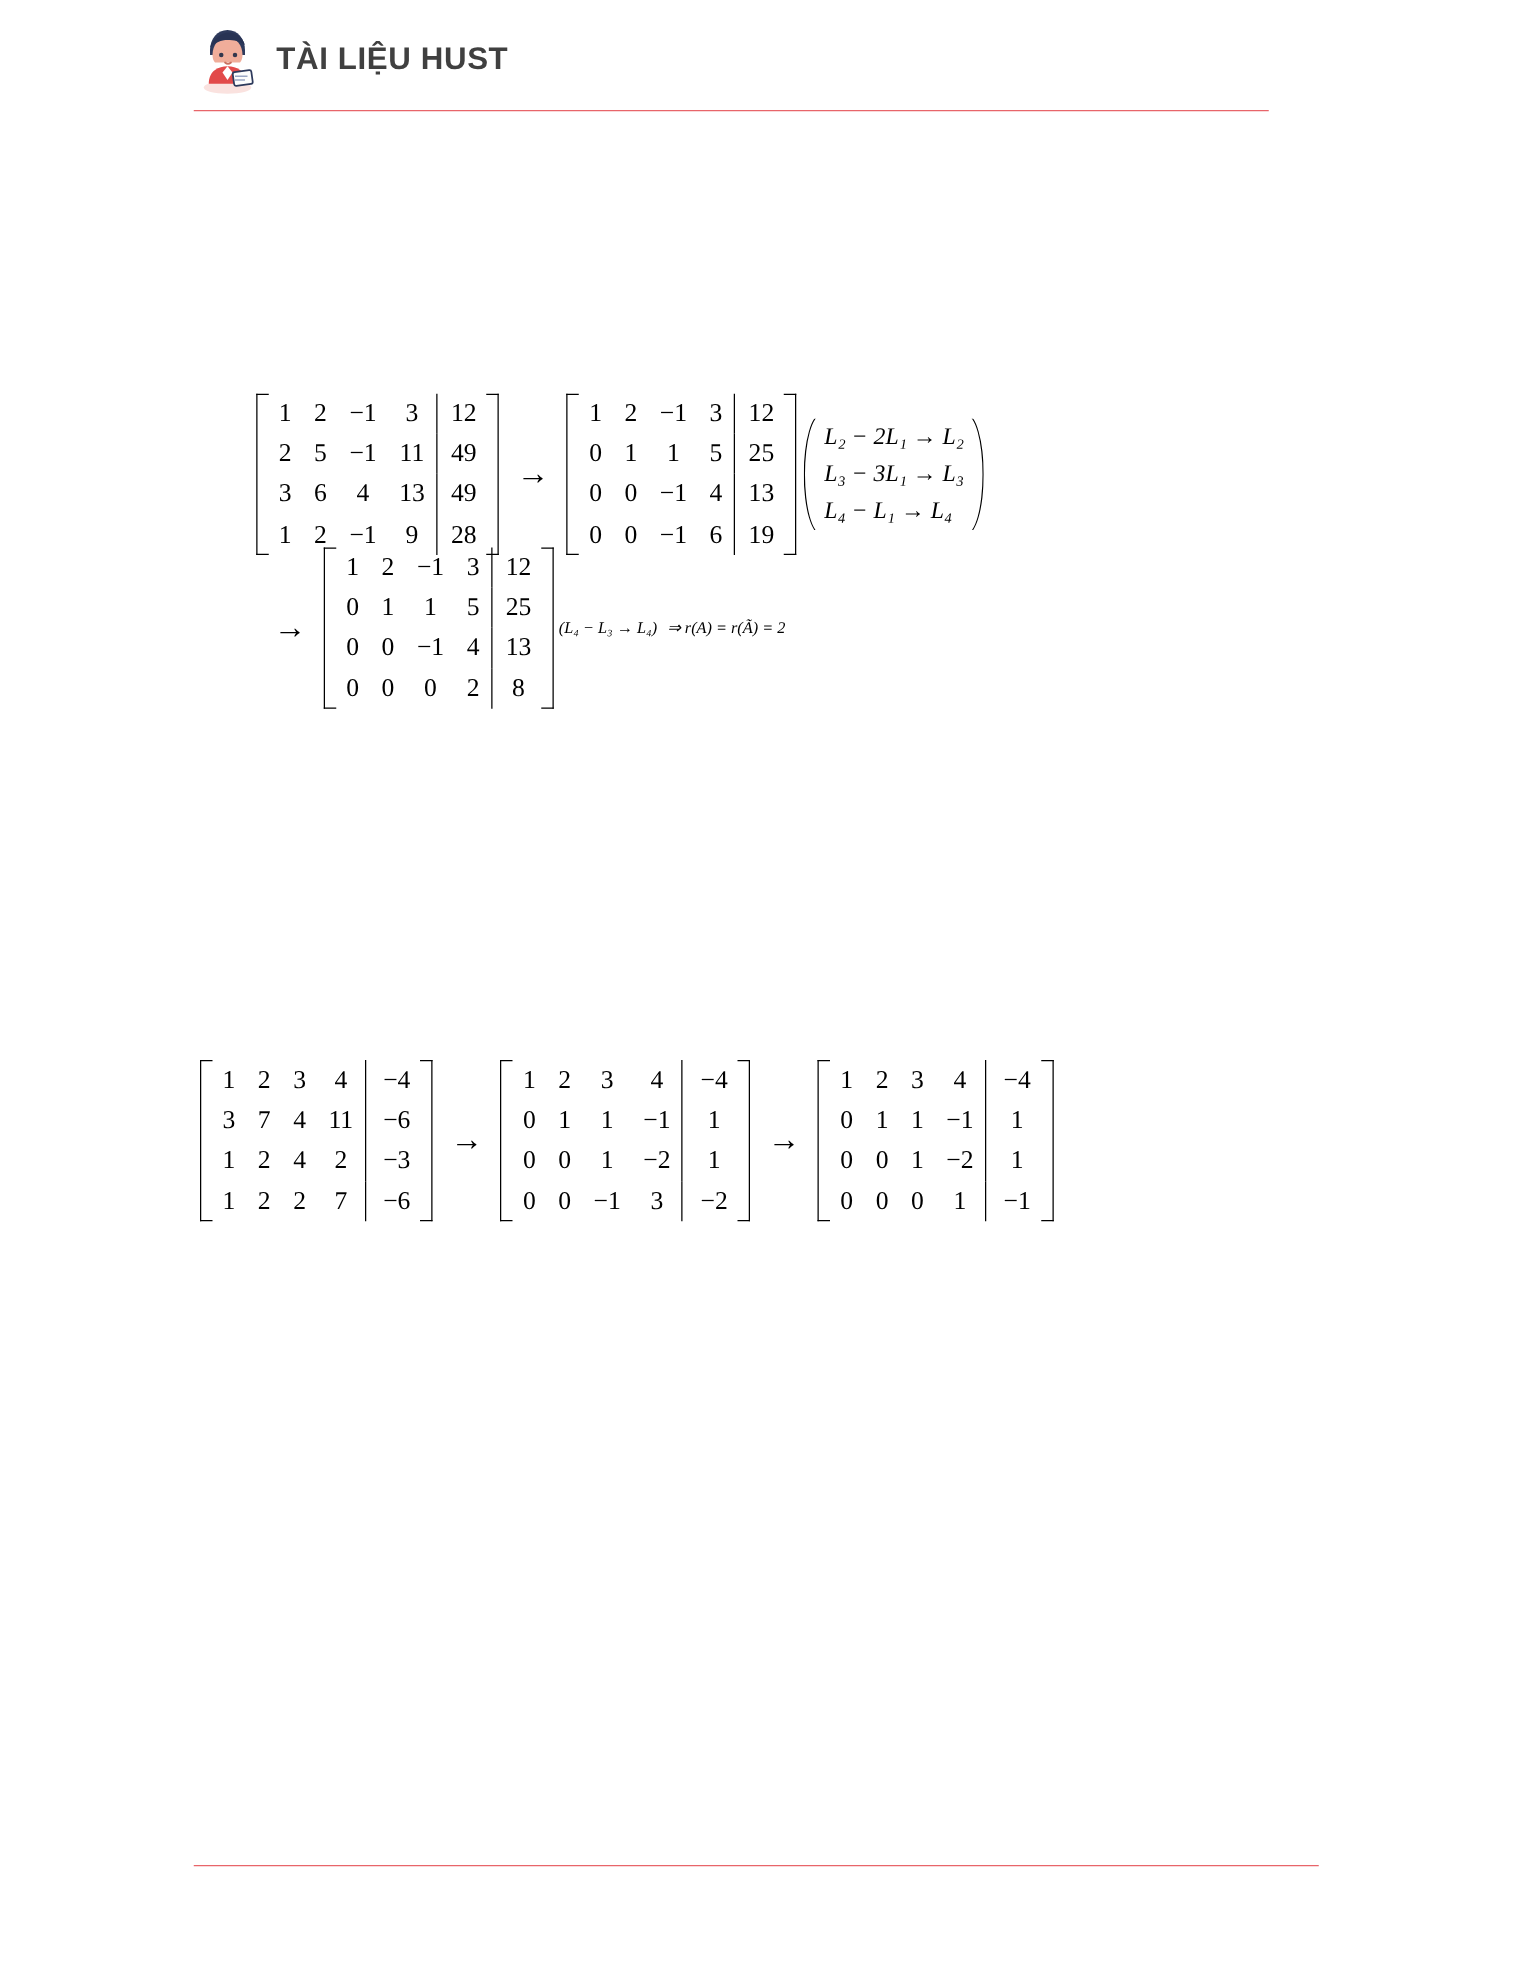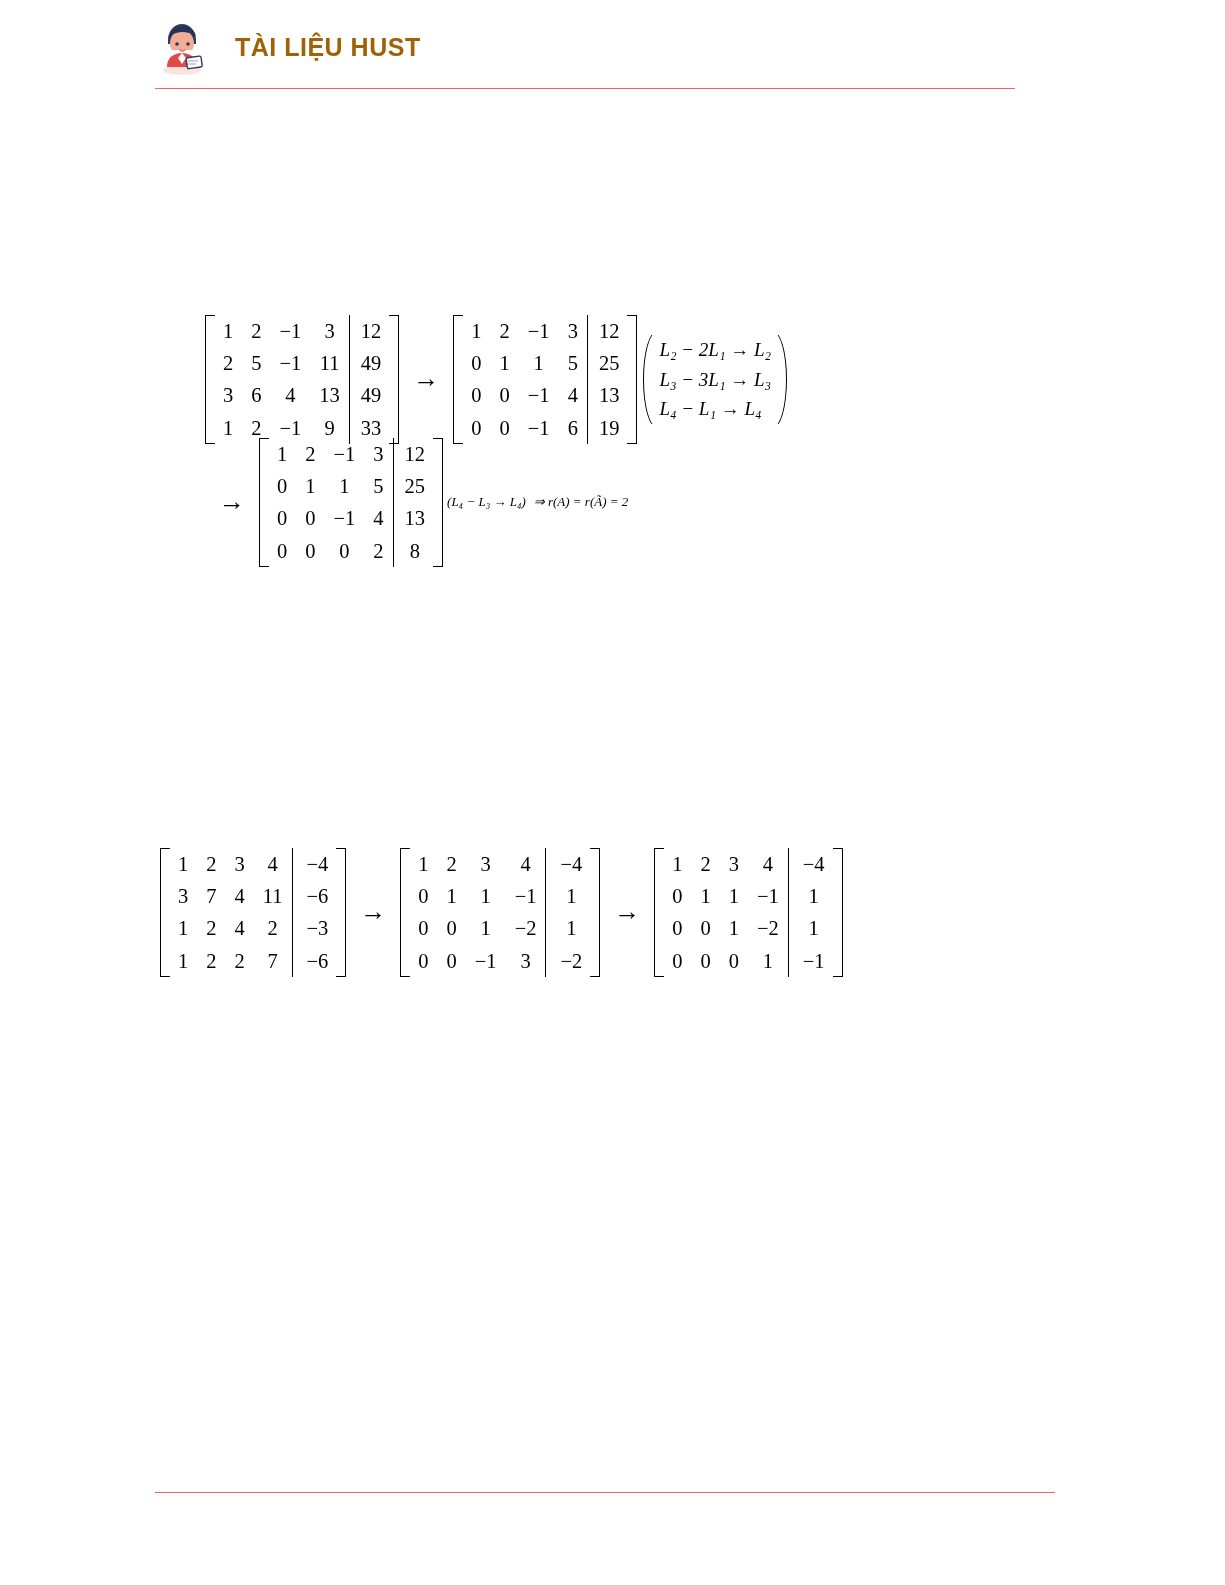--- a/index.html
+++ b/index.html
@@ -35,23 +35,22 @@
   #logo-mark {
     width: 54px;
     height: 58px;
     position: relative;
   }
   #brand-text {
     font-family: "Liberation Sans", sans-serif;
     font-weight: bold;
     font-size: 25px;
     letter-spacing: 0.5px;
-    color: #a16207;
+    color: #404040;
     white-space: nowrap;
-    margin-left: 14px;
   }
   #header-rule {
     position: absolute;
     left: 155px;
     top: 88px;
     width: 860px;
     height: 0;
     border-top: 1.4px solid #e8656a;
   }
   #footer-rule {
@@ -210,21 +209,21 @@
         <td>6</td>
         <td>4</td>
         <td>13</td>
         <td class="augline">49</td>
       </tr>
       <tr>
         <td>1</td>
         <td>2</td>
         <td>−1</td>
         <td>9</td>
-        <td class="augline">33</td>
+        <td class="augline">28</td>
       </tr>
     </tbody>
       </table>
     <div class="bracket right"></div>
   </div>
 
   <div class="arrow">→</div>
 
   <div class="matrix">
     <div class="bracket left"></div>

